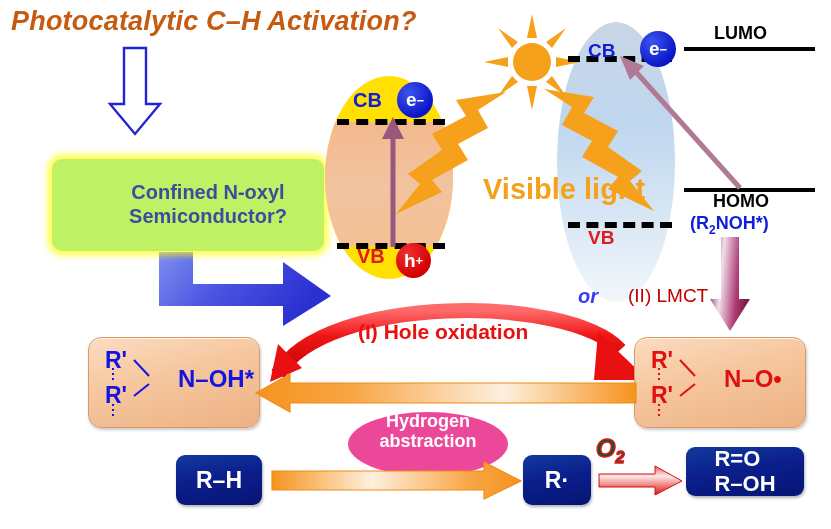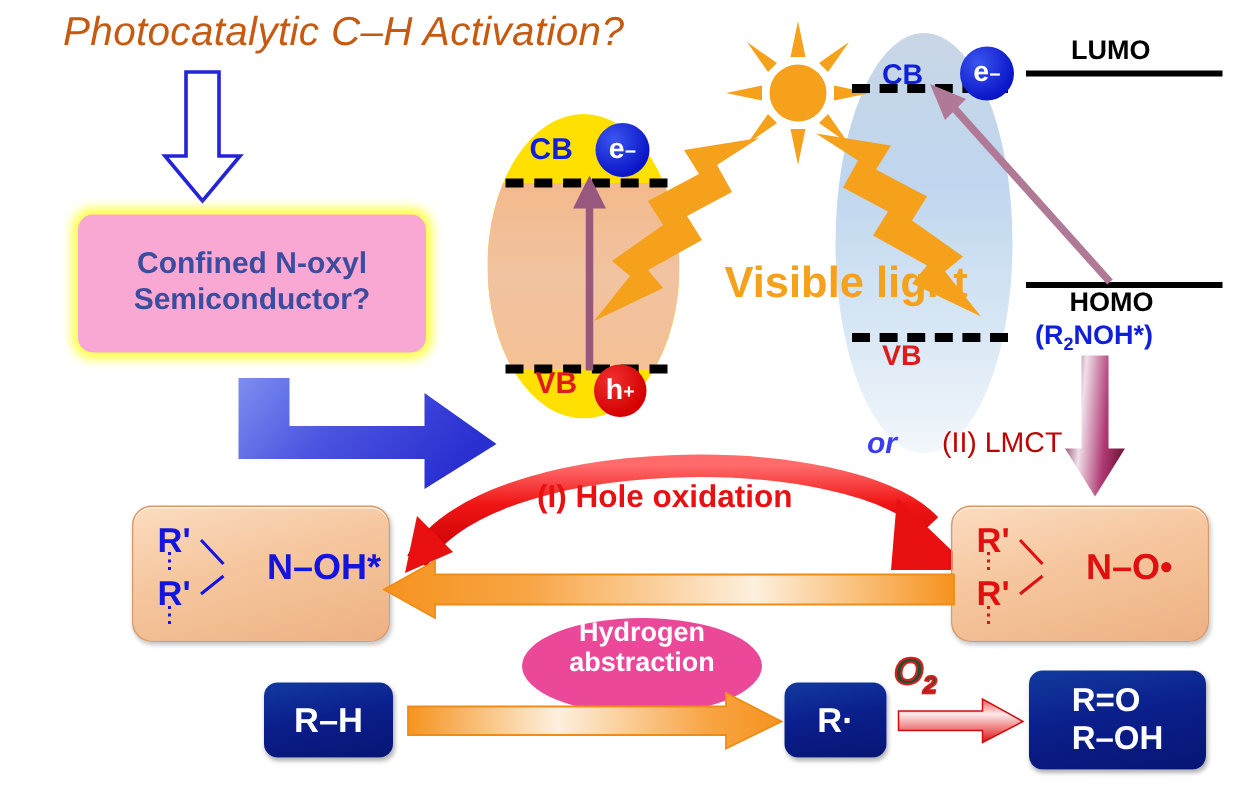--- a/index.html
+++ b/index.html
@@ -3,31 +3,31 @@
 <meta charset="utf-8">
 <style>
   html,body{margin:0;padding:0;background:#fff;}
   body{width:831px;height:529px;position:relative;overflow:hidden;
        font-family:"Liberation Sans",sans-serif;}
   .stage{position:absolute;left:0;top:0;width:831px;height:529px;}
   .abs{position:absolute;}
 
   
   #title{
-    left:42px;top:6px;
-    font-size:27px;font-weight:normal;font-style:italic;
+    left:11px;top:6px;
+    font-size:27px;font-weight:bold;font-style:italic;
     color:#c65a11;letter-spacing:.2px;white-space:nowrap;
   }
 
   
   #yellow-box{
-    left:52px;top:143px;width:232px;height:92px;
-    background:#f9a8d4;border-radius:10px;
+    left:52px;top:159px;width:232px;height:92px;
+    background:#bef264;border-radius:10px;
     box-shadow:0 0 7px 4px rgba(255,255,0,.75);
-    display:flex;align-items:center;justify-content:center;
+    display:flex;align-items:center;justify-content:center;padding-left:40px;
   }
   #yellow-box .txt{
     color:#3d4d9e;font-size:20px;font-weight:bold;line-height:1.18;
     text-align:center;
   }
   #sc-clip{left:325px;top:76px;width:128px;height:203px;border-radius:50%;overflow:hidden;}
 
   #mol-ellipse{
     left:557px;top:22px;width:118px;height:280px;border-radius:50%;
     background:linear-gradient(180deg,#c9d6e6 0%,#bfd6ee 35%,#d8e7f5 70%,#f2f7fb 100%);
@@ -91,21 +91,21 @@
 
   
   .navybox{
     background:linear-gradient(170deg,#123a9e 0%,#0b1f8c 45%,#061574 100%);
     border-radius:9px;color:#fff;font-weight:bold;
     display:flex;align-items:center;justify-content:center;text-align:left;
     box-shadow:1px 2px 3px rgba(0,0,0,.3);
   }
   #box-rh{left:176px;top:455px;width:86px;height:50px;font-size:23px;}
   #box-rdot{left:523px;top:455px;width:68px;height:50px;font-size:23px;}
-  #box-prod{left:686px;top:447px;width:118px;height:66px;font-size:22px;line-height:1.12;}
+  #box-prod{left:686px;top:447px;width:118px;height:49px;font-size:22px;line-height:1.12;}
 
   
   #h-abs{
     left:348px;top:412px;width:160px;height:64px;border-radius:50%;
     background:#ec4899;display:flex;justify-content:center;
   }
   #h-abs .txt{color:#fff;font-size:18px;font-weight:bold;text-align:center;line-height:1.1;}
 
   
   #o2-label{

